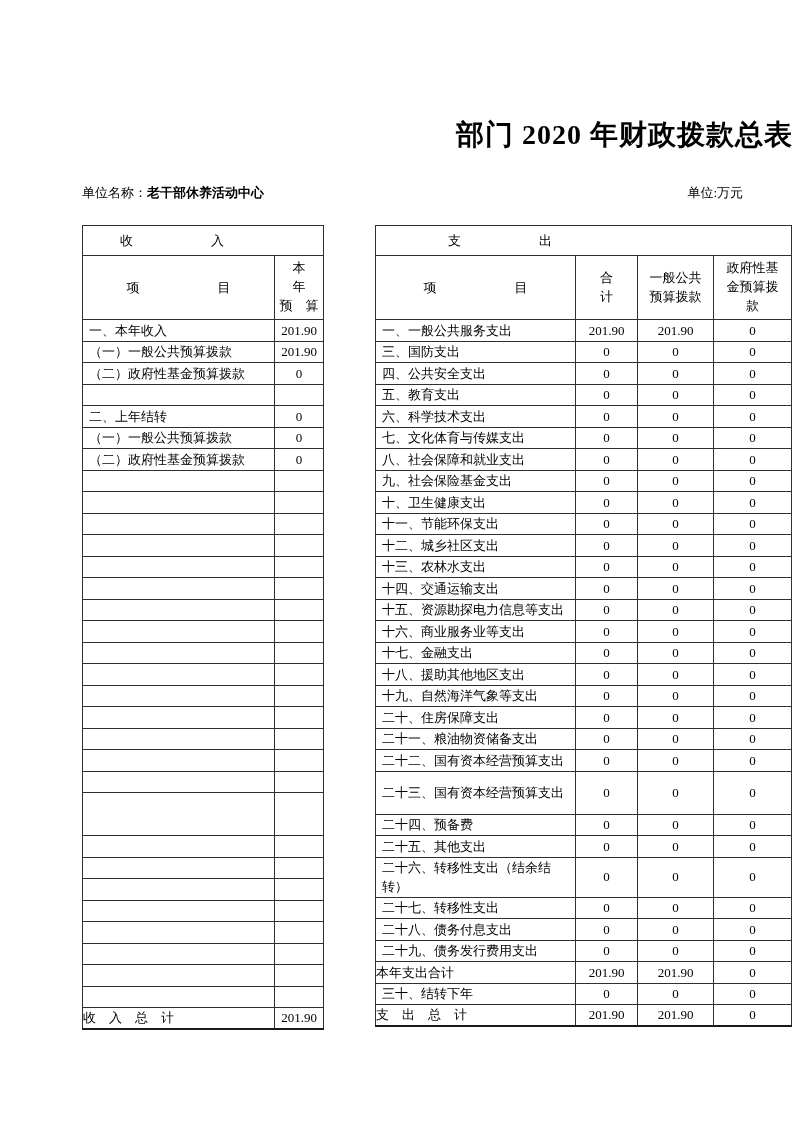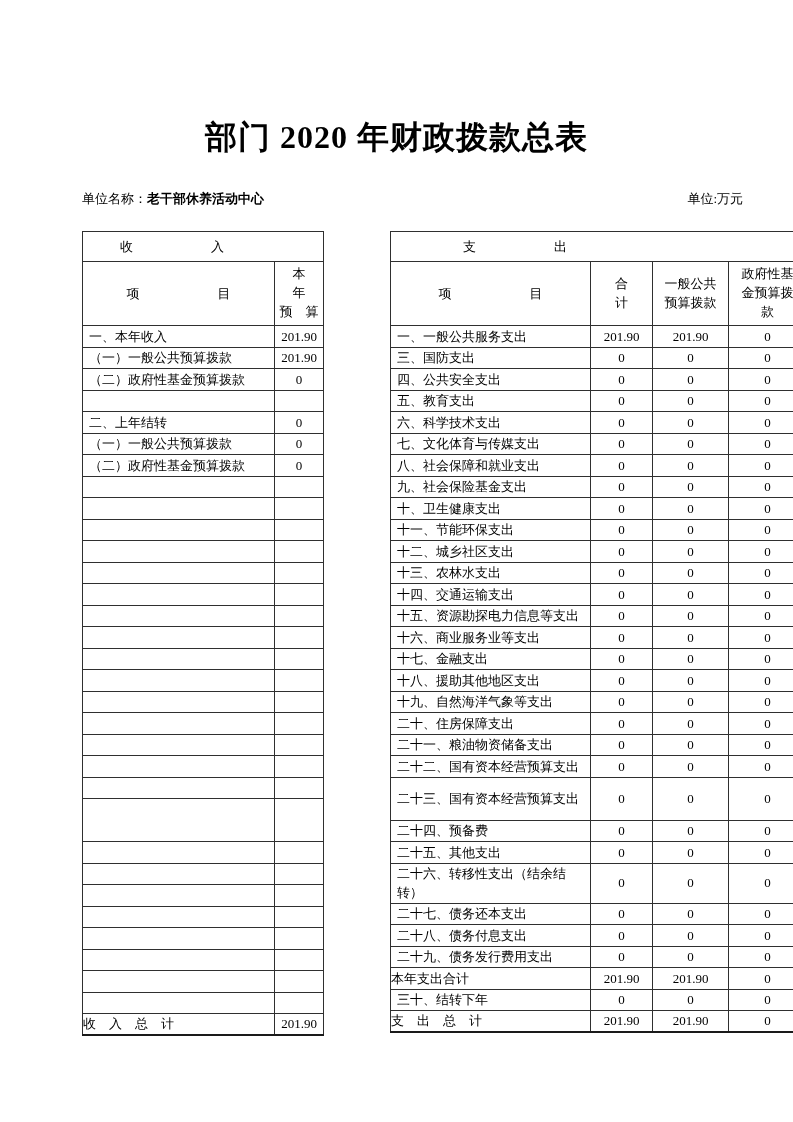--- a/index.html
+++ b/index.html
@@ -4,32 +4,32 @@
 <style>
   html,body { margin:0; padding:0; }
   body {
     width:793px; height:1122px; background:#ffffff; color:#000;
     font-family:"Liberation Serif","DejaVu Serif",serif;
     -webkit-font-smoothing:antialiased;
   }
   .page { position:relative; width:793px; height:1122px; overflow:hidden; }
 
   .title {
-    margin:0; padding-top:116px; text-align:center;
-    font-size:32px; font-weight:700; letter-spacing:1px;
+    margin:0; padding-top:116px; text-align:right;
+    font-size:28px; font-weight:700; letter-spacing:1px;
   }
 
   .meta-row {
     width:661px; margin:30px 0 23px 82px;
     display:flex; justify-content:space-between; align-items:flex-end;
     font-size:13px;
   }
   .unit-name-value { font-weight:600; }
 
-  .tables { margin-left:82px; display:flex; align-items:flex-start; gap:18px; }
+  .tables { margin-left:82px; display:flex; align-items:flex-start; gap:3px; }
 
   table { border-collapse:collapse; table-layout:fixed; }
   .income-table  { width:241px; }
   .expense-table { width:416px;margin-left:48px; }
   table { border:1px solid #2f2f2f; border-bottom:2px solid #1a1a1a; }
   th, td {
     border:1px solid #2f2f2f; padding:0; font-weight:normal;
     font-size:13px; vertical-align:middle; overflow:hidden;
     line-height:1.5; word-break:break-all;
   }
@@ -393,21 +393,21 @@
     <td class="val">0</td>
     <td class="val">0</td>
   </tr>
           <tr>
     <td class="item">二十六、转移性支出（结余结转）</td>
     <td class="val">0</td>
     <td class="val">0</td>
     <td class="val">0</td>
   </tr>
           <tr>
-    <td class="item">二十七、债务还本支出</td>
+    <td class="item">二十七、转移性支出</td>
     <td class="val">0</td>
     <td class="val">0</td>
     <td class="val">0</td>
   </tr>
           <tr>
     <td class="item">二十八、债务付息支出</td>
     <td class="val">0</td>
     <td class="val">0</td>
     <td class="val">0</td>
   </tr>

